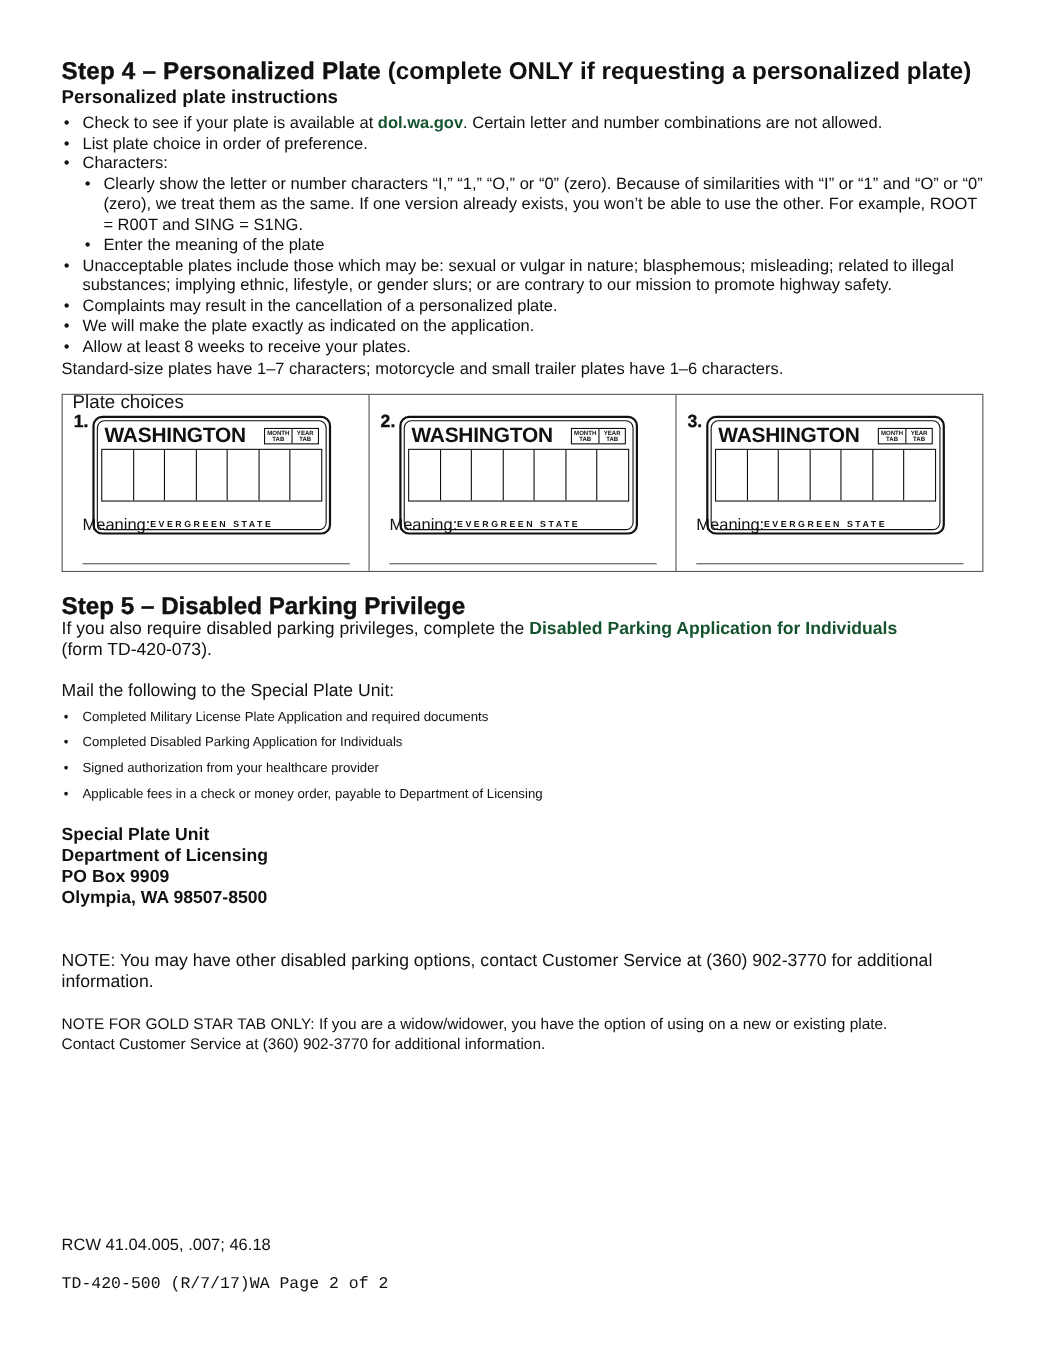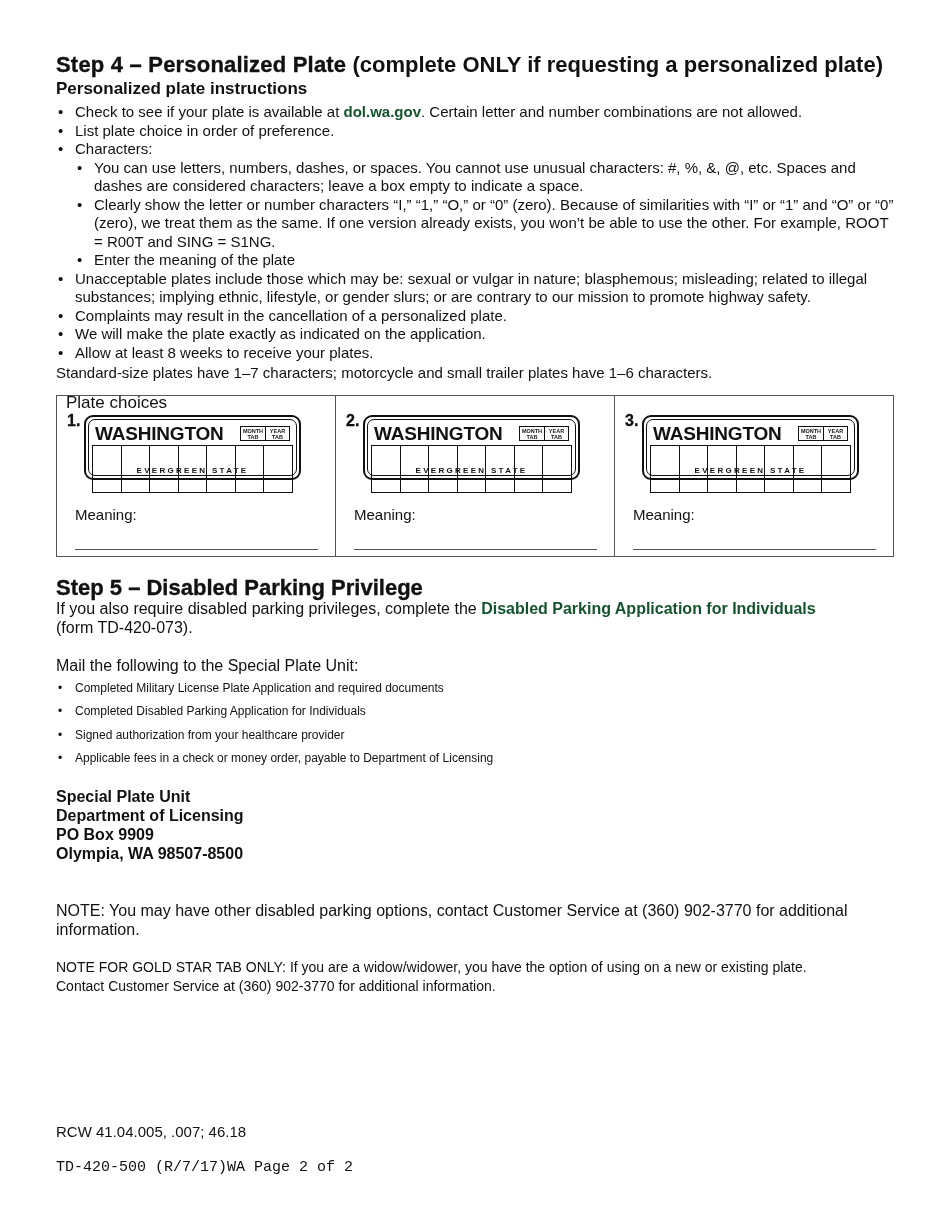--- a/index.html
+++ b/index.html
@@ -29,21 +29,21 @@
     margin-top: 12px;
     width: 838px; height: 162px;
     border: 1px solid #555;
     display: flex;
   }
   .plate-cell { position: relative; flex: 1; border-right: 1px solid #555; }
   .plate-cell:last-child { border-right: none; }
   .plate-choices-label { position: absolute; left: 9px; top: 0px; font-size: 17px; line-height: 13px; }
   .plate-num { position: absolute; left: 10px; top: 16px; font-weight: 900; font-size: 16px; -webkit-text-stroke: 0.3px #111; }
   .plate {
-    position: absolute; left: 27px; top: 19px; width: 217px; height: 65px;
+    position: absolute; left: 27px; top: 19px; width: 217px; height: 108px;
     border: 2px solid #111; border-radius: 9px; padding: 2px;
   }
   .plate-inner { position: relative; width: 100%; height: 100%; border: 1px solid #111; border-radius: 7px; }
   .plate-state { position: absolute; left: 6px; top: 3px; font-weight: bold; font-size: 19px; line-height: 22px; letter-spacing: -0.2px; }
   .plate-tabs { position: absolute; right: 6px; top: 6px; display: flex; border: 1px solid #111; }
   .plate-tab { width: 24px; height: 13px; font-size: 5.5px; line-height: 6px; text-align: center; font-weight: bold; padding-top: 1px; }
   .plate-tab + .plate-tab { border-left: 1px solid #111; }
   .plate-chars { position: absolute; left: 3px; right: 3px; top: 25px; height: 48px; border: 1.5px solid #111; display: flex; }
   .plate-char { flex: 1; border-right: 1px solid #111; }
   .plate-char:last-child { border-right: none; }
@@ -73,21 +73,20 @@
     <span class="paren">(complete ONLY if requesting a personalized plate)</span>
   </div>
   <div class="sub-heading">Personalized plate instructions</div>
 
   <ul class="bullets">
     <li><span>Check to see if your plate is available at </span><a class="link" href="#">dol.wa.gov</a><span>. Certain letter and number combinations are not allowed.</span></li>
     <li>List plate choice in order of preference.</li>
     <li>
       <span>Characters:</span>
       <ul class="nested">
-        <li>You can use letters, numbers, dashes, or spaces. You cannot use unusual characters: #, %, &amp;, @, etc.  Spaces and dashes are considered characters; leave a box empty to indicate a space.</li>
         <li>Clearly show the letter or number characters “I,” “1,” “O,” or “0” (zero). Because of similarities with “I” or “1” and “O” or “0” (zero), we treat them as the same. If one version already exists, you won’t be able to use the other. For example, ROOT = R00T and SING = S1NG.</li>
         <li>Enter the meaning of the plate</li>
       </ul>
     </li>
     <li>Unacceptable plates include those which may be: sexual or vulgar in nature; blasphemous; misleading; related to illegal substances; implying ethnic, lifestyle, or gender slurs; or are contrary to our mission to promote highway safety.</li>
     <li>Complaints may result in the cancellation of a personalized plate.</li>
     <li>We will make the plate exactly as indicated on the application.</li>
     <li>Allow at least 8 weeks to receive your plates.</li>
   </ul>
 

